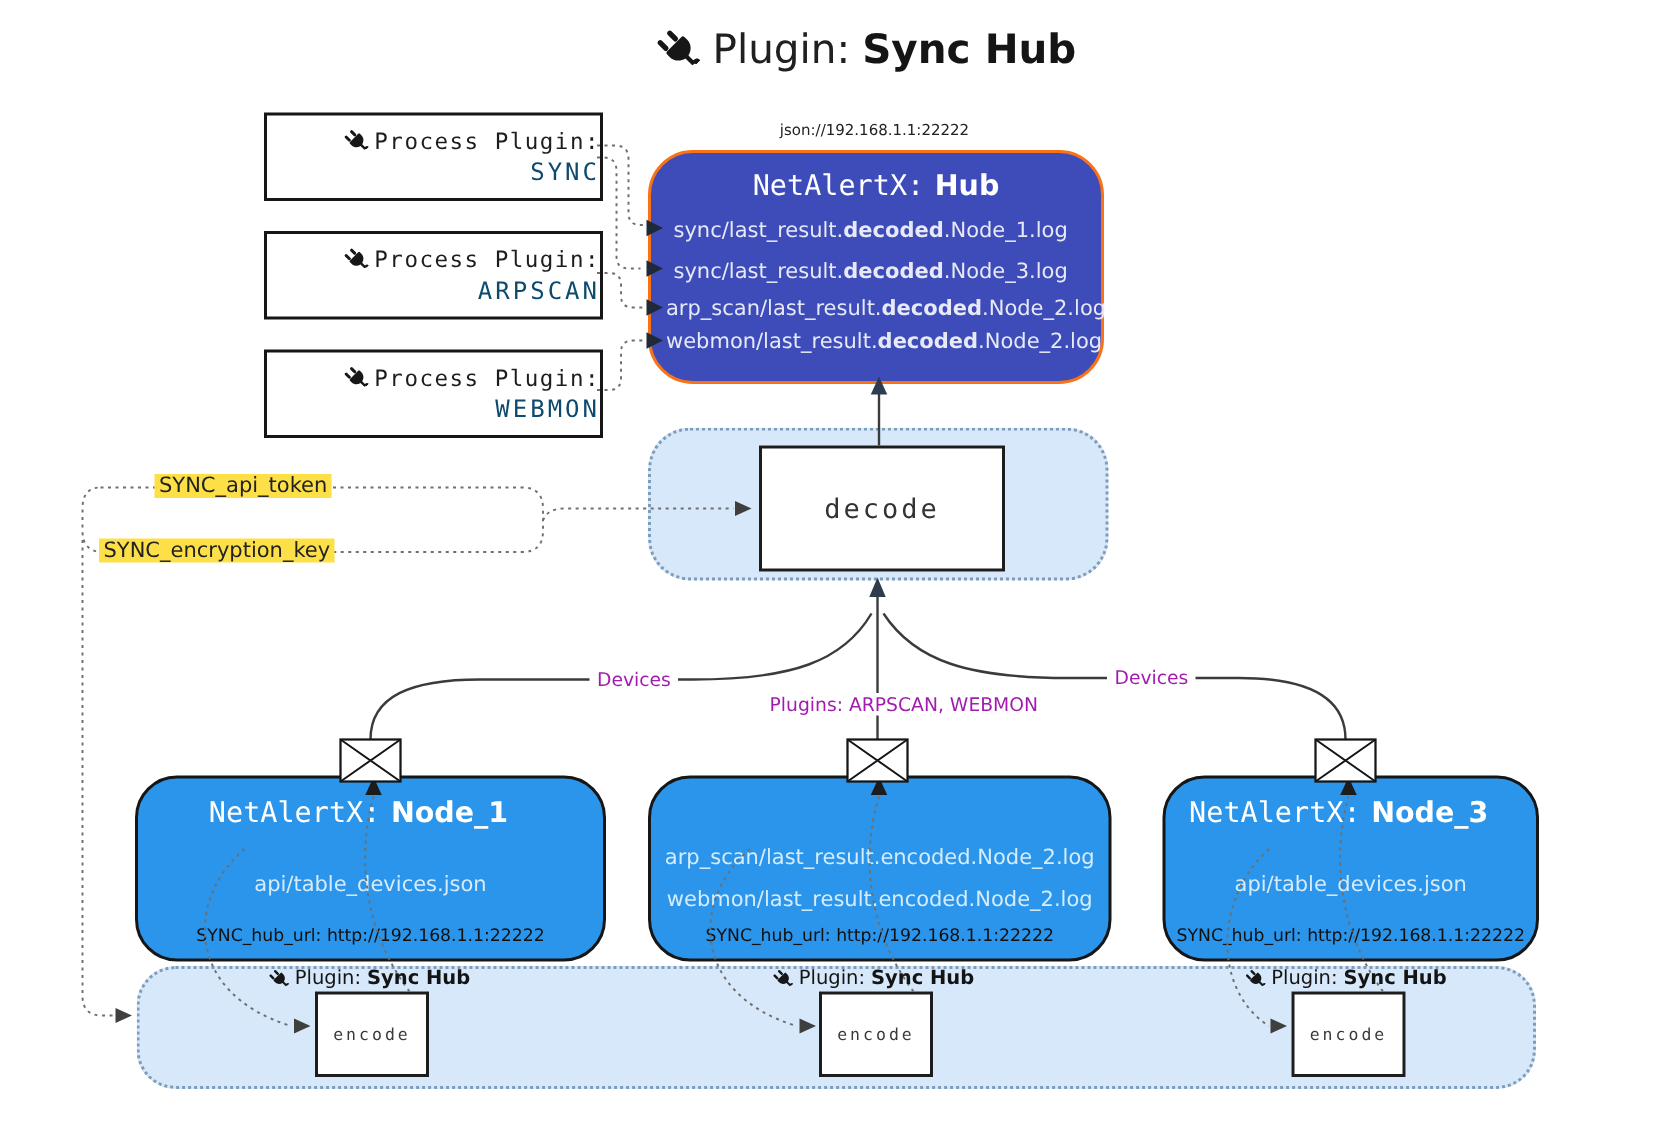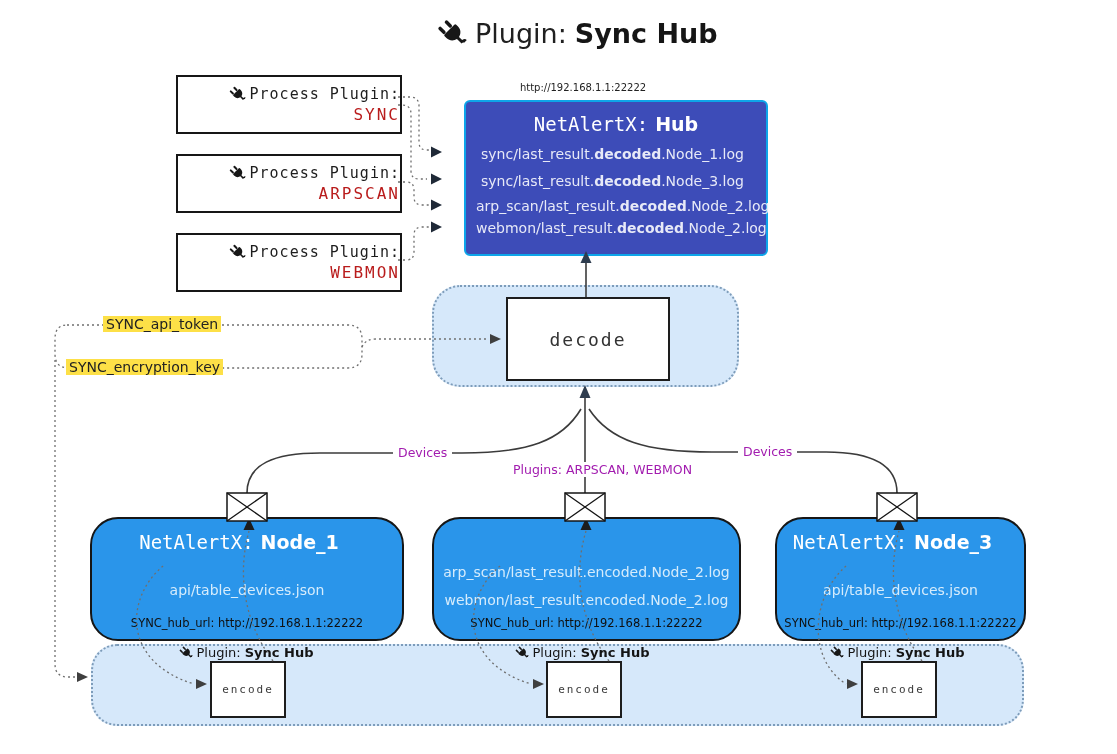--- a/index.html
+++ b/index.html
@@ -16,25 +16,25 @@
 
   
   .main-title{display:flex;align-items:center;gap:8px;font-size:27px;color:#202020;}
   .main-title b{font-weight:700;color:#151515;}
 
   
   .pbox{border:2px solid #161616;background:#fff;display:flex;flex-direction:column;
         align-items:flex-end;justify-content:center;gap:2px;}
   .pbox .l1{display:flex;align-items:center;gap:4px;font-family:"DejaVu Sans Mono",monospace;
         font-size:15px;letter-spacing:1px;color:#1d1d1d;}
-  .pbox .l2{font-family:"DejaVu Sans Mono",monospace;font-size:16px;letter-spacing:2px;color:#b91c1c;}
+  .pbox .l2{font-family:"DejaVu Sans Mono",monospace;font-size:16px;letter-spacing:2px;color:#0c4a6e;}
 
   
   .hub-url{font-size:10px;color:#222;text-align:center;}
-  .hubbox{background:var(--hub-fill,#3d4cb8);border:2px solid #0ea5e9;border-radius:6px;margin-left:32px;}
+  .hubbox{background:var(--hub-fill,#3d4cb8);border:2px solid #f97316;border-radius:30px;}
   .hub-title{position:absolute;left:0;right:0;top:11px;text-align:center;color:#fff;}
   .box-title-prefix{font-family:"DejaVu Sans Mono",monospace;font-size:19px;}
   .box-title-name{font-weight:700;font-size:19px;margin-left:7px;}
   .hub-log{position:absolute;left:15px;height:18px;font-size:14px;color:var(--hub-text,#e7e9f7);white-space:nowrap;}
   .hub-log b{font-weight:700;}
 
   
   .panel{background:var(--panel-fill,#d6e8fa);border:2px dotted var(--panel-border,#7d9cba);}
   .whitebox{background:#fff;border:2px solid #1d1d1d;display:flex;align-items:center;justify-content:center;}
   .decode-text{font-family:"DejaVu Sans Mono",monospace;font-size:18px;color:#333;letter-spacing:2px;}
@@ -102,21 +102,21 @@
   <div class="abs pbox layer-boxes" style="left:176px;top:233px;width:222px;height:55px;">
     <div class="l1">
       <svg class="plug" width="17" height="17">
           <use href="#plug"></use>
         </svg>
       <span>Process Plugin:</span>
     </div>
     <div class="l2">WEBMON</div>
   </div>
 
-  <div class="abs hub-url layer-boxes nowrap" style="left:433px;top:82px;width:300px;">http://192.168.1.1:22222</div>
+  <div class="abs hub-url layer-boxes nowrap" style="left:433px;top:82px;width:300px;">json://192.168.1.1:22222</div>
   <div class="abs hubbox layer-boxes" style="left:432px;top:100px;width:300px;height:152px;">
     <div class="hub-title">
       <span class="box-title-prefix">NetAlertX:</span><span class="box-title-name">Hub</span>
     </div>
     <div class="hub-log" style="top:44px;">
       <span>sync/last_result.</span><b>decoded</b><span>.Node_1.log</span>
     </div>
     <div class="hub-log" style="top:71px;">
       <span>sync/last_result.</span><b>decoded</b><span>.Node_3.log</span>
     </div>

